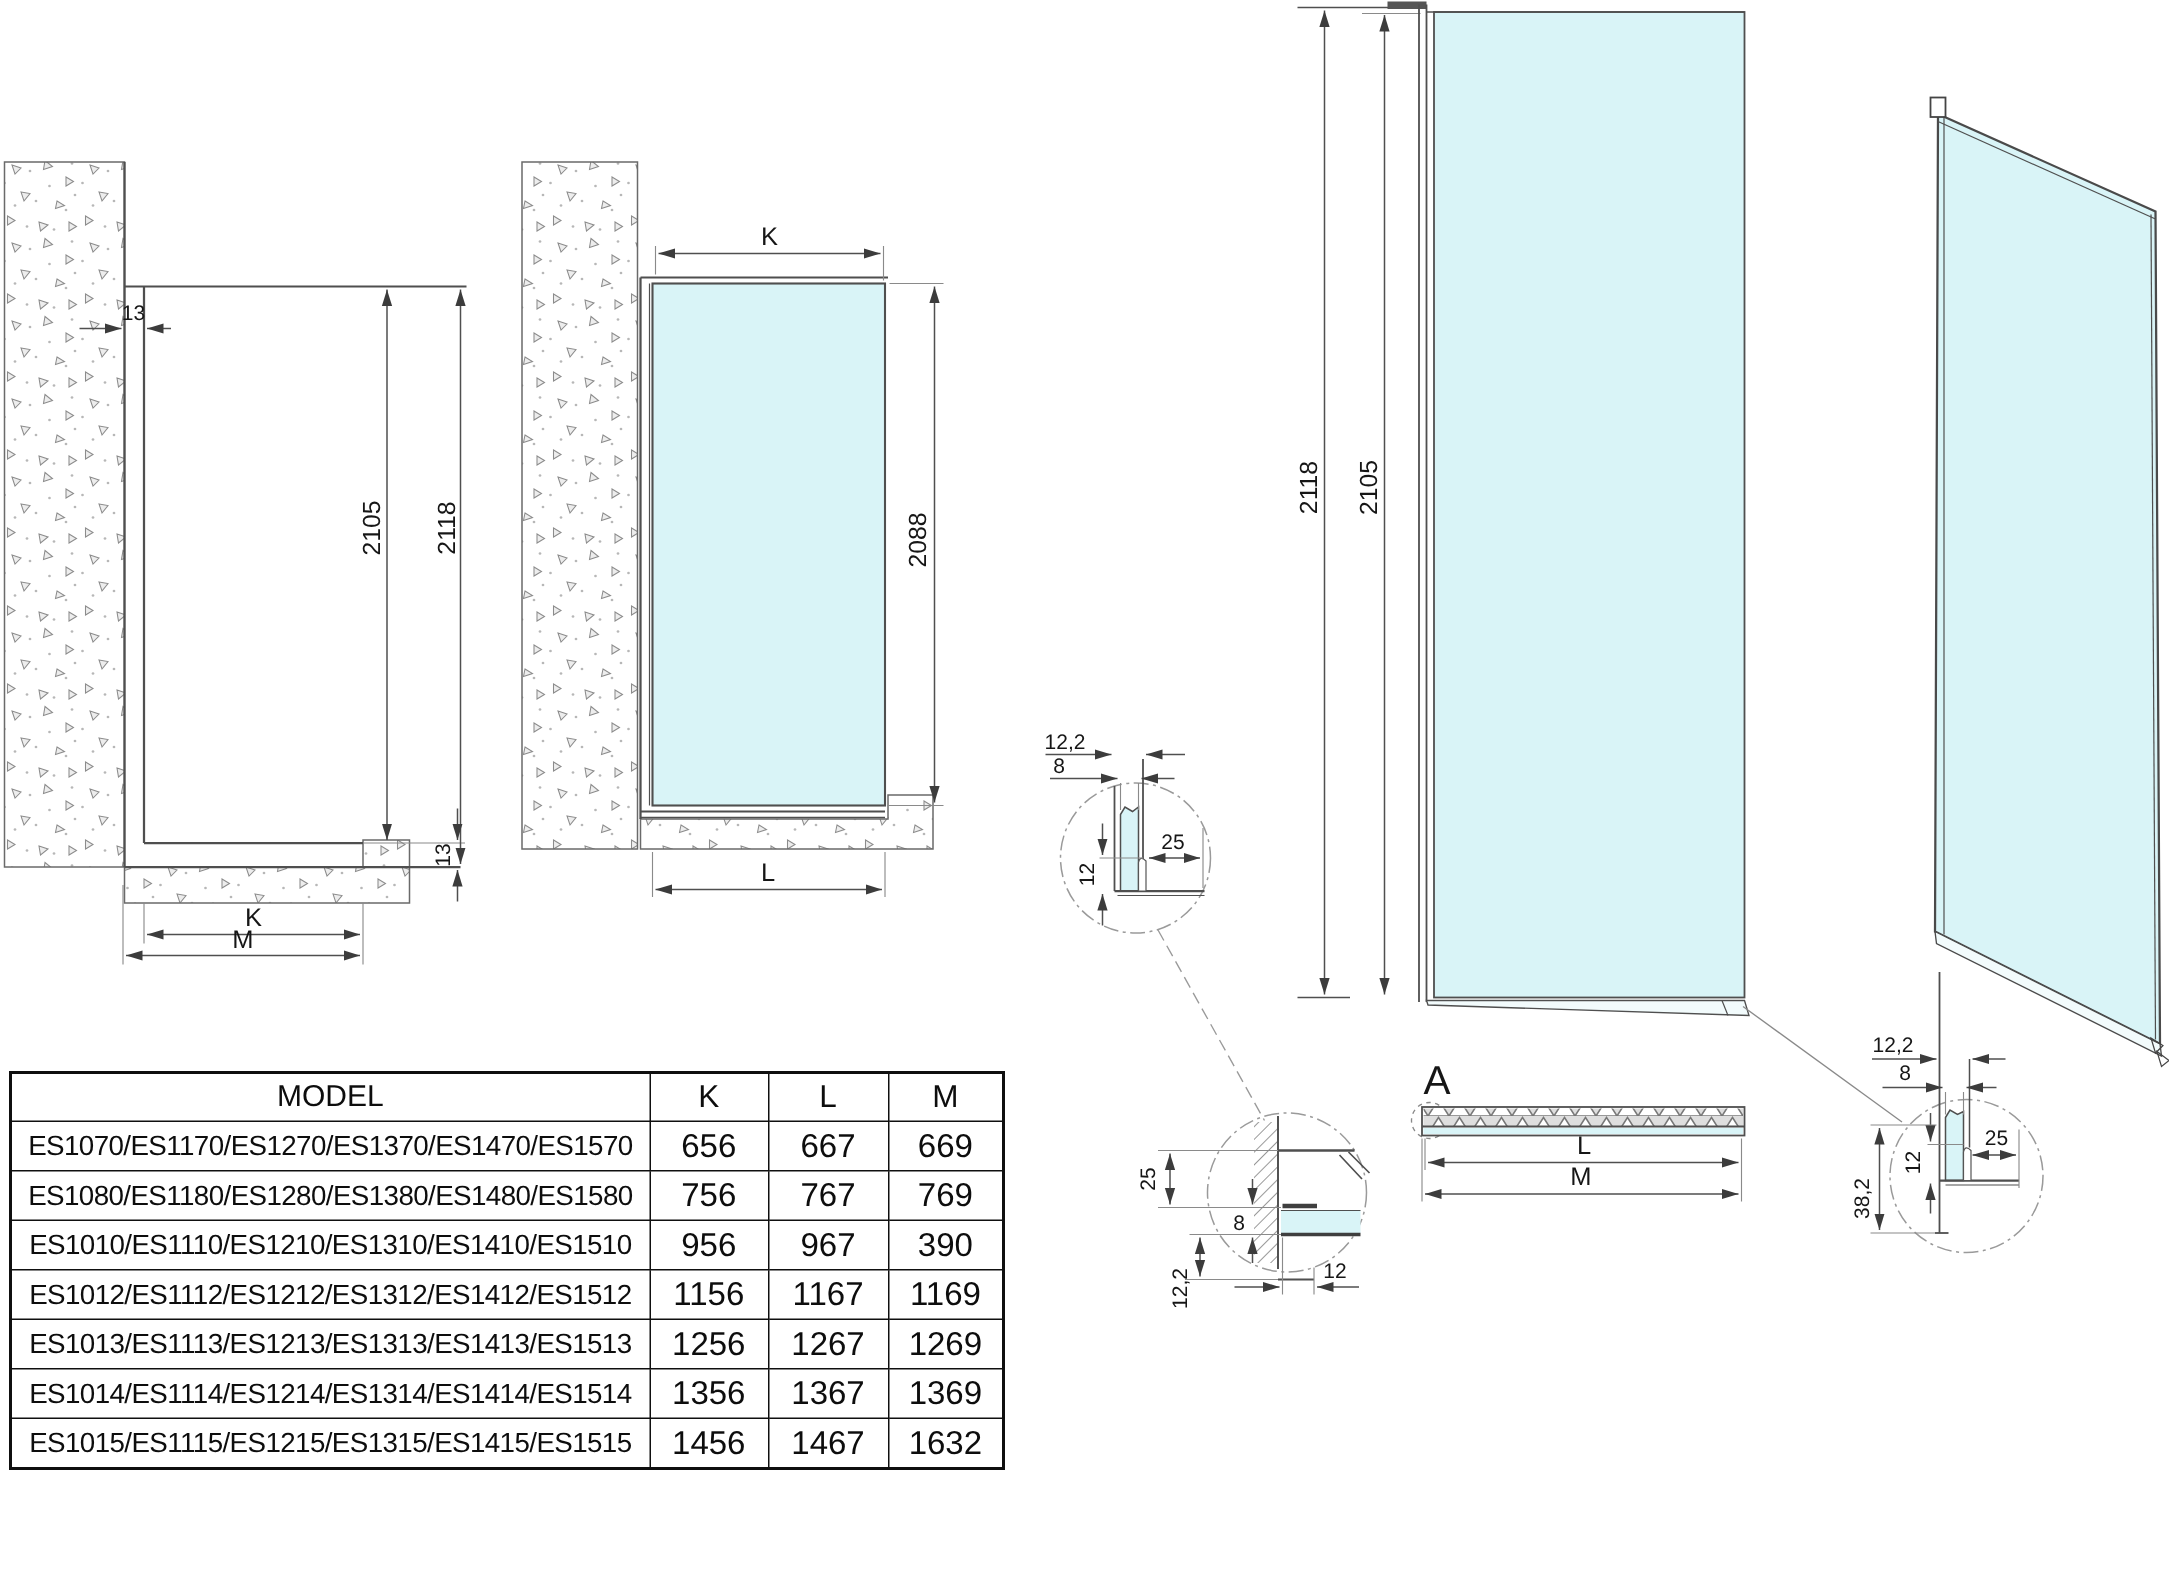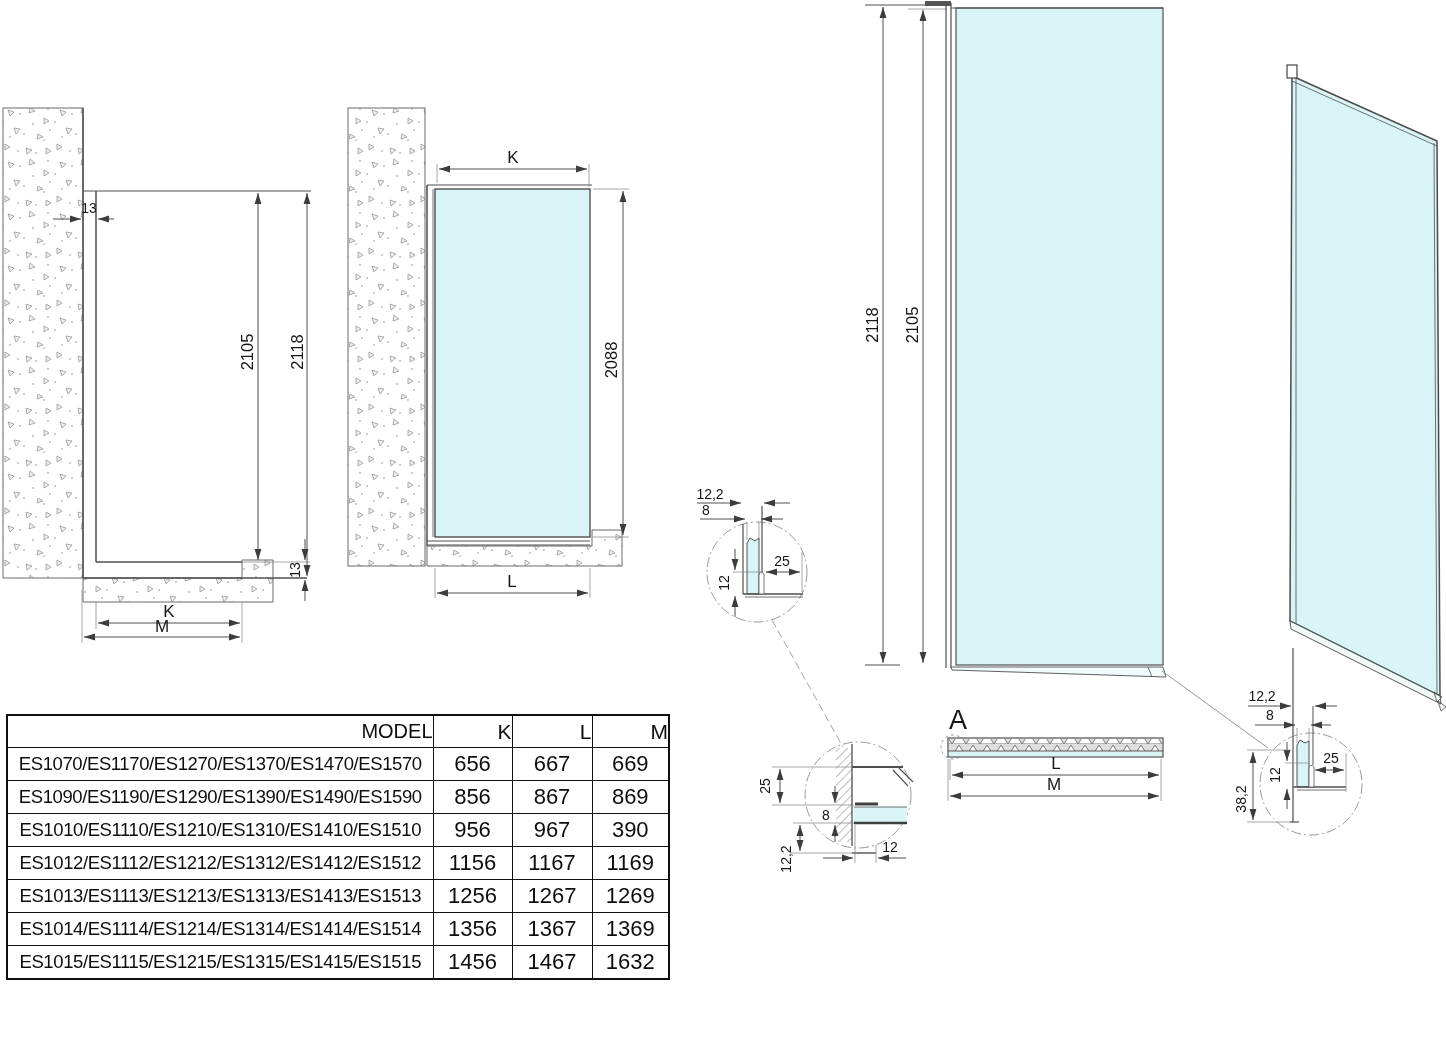--- a/index.html
+++ b/index.html
@@ -17,21 +17,21 @@
   .ext{stroke:#8a8a8a;stroke-width:.75;fill:none;}
   .dcirc{stroke:#9a9a9a;stroke-width:1;fill:none;stroke-dasharray:10 3 2 3;}
   .leader{stroke:#8a8a8a;stroke-width:.9;fill:none;}
   .dleader{stroke:#9a9a9a;stroke-width:.9;fill:none;stroke-dasharray:8 4;}
 
   .models{position:absolute;left:6px;top:714px;}
   table.mt{border-collapse:collapse;table-layout:fixed;width:662px;background:#fff;}
   table.mt th,table.mt td{border:1.6px solid #0f0f0f;text-align:center;vertical-align:middle;
       padding:0;color:#0d0d0d;overflow:hidden;white-space:nowrap;}
   table.mt{border:2.2px solid #0f0f0f;}
-  table.mt th{height:31px;font-weight:400;text-align:right;}
+  table.mt th{height:31px;font-weight:400;}
   table.mt td{height:32px;}
   .h-model{font-size:20px;}
   .h-klm{font-size:21px;}
   .c-model{font-size:18.5px;letter-spacing:-0.4px;}
   .c-num{font-size:22px;}
 </style>
 </head>
 <body>
 
 <div class="stage">
@@ -266,24 +266,24 @@
       <th class="h-klm">L</th>
       <th class="h-klm">M</th>
     </tr>
     <tr>
       <td class="c-model">ES1070/ES1170/ES1270/ES1370/ES1470/ES1570</td>
       <td class="c-num">656</td>
       <td class="c-num">667</td>
       <td class="c-num">669</td>
     </tr>
     <tr>
-      <td class="c-model">ES1090/ES1190/ES1290/ES1390/ES1490/ES1590</td>
-      <td class="c-num">856</td>
-      <td class="c-num">867</td>
-      <td class="c-num">869</td>
+      <td class="c-model">ES1080/ES1180/ES1280/ES1380/ES1480/ES1580</td>
+      <td class="c-num">756</td>
+      <td class="c-num">767</td>
+      <td class="c-num">769</td>
     </tr>
     <tr>
       <td class="c-model">ES1010/ES1110/ES1210/ES1310/ES1410/ES1510</td>
       <td class="c-num">956</td>
       <td class="c-num">967</td>
       <td class="c-num">390</td>
     </tr>
     <tr>
       <td class="c-model">ES1012/ES1112/ES1212/ES1312/ES1412/ES1512</td>
       <td class="c-num">1156</td>

